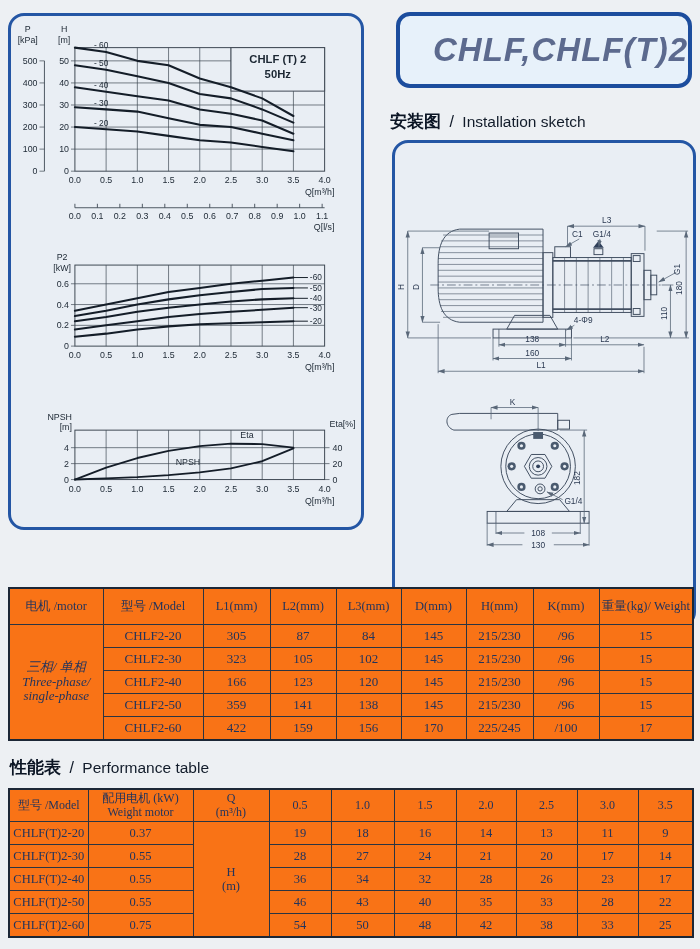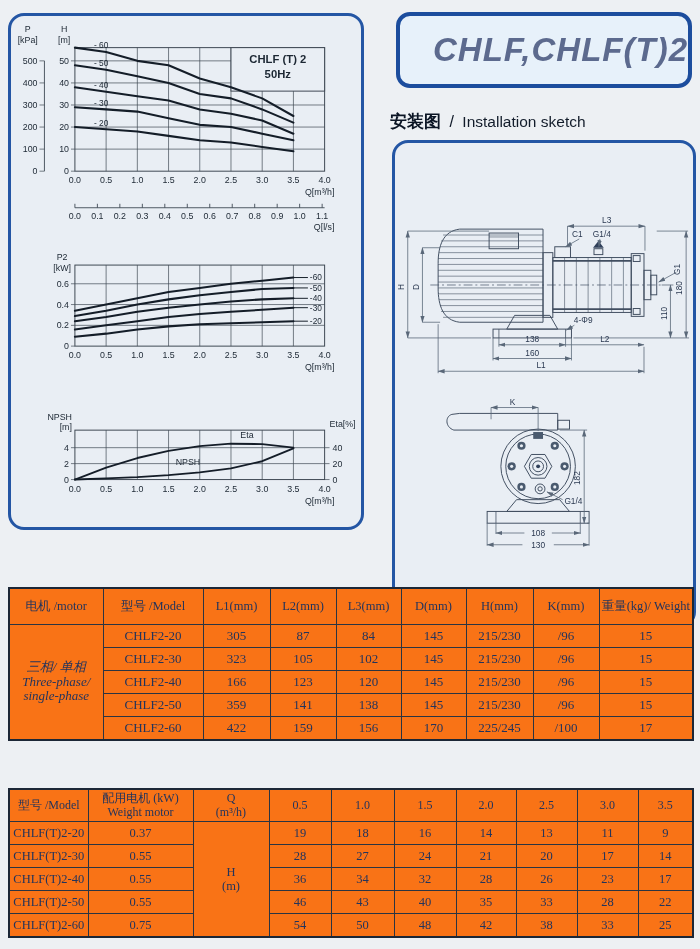--- a/index.html
+++ b/index.html
@@ -428,20 +428,25 @@
           <td>159</td>
           <td>156</td>
           <td>170</td>
           <td>225/245</td>
           <td>/100</td>
           <td>17</td>
         </tr>
       </tbody>
   </table>
 
+  <div id="perf-heading" class="sec-heading">
+    <span class="zh">性能表</span>
+    <span class="sep">/</span>
+    <span class="en">Performance table</span>
+  </div>
   <table id="perf-table">
     <colgroup>
       <col style="width:79px">
         <col style="width:105px">
         <col style="width:76px">
         <col style="width:62px">
       <col style="width:63px">
         <col style="width:62px">
         <col style="width:60px">
         <col style="width:61px">

